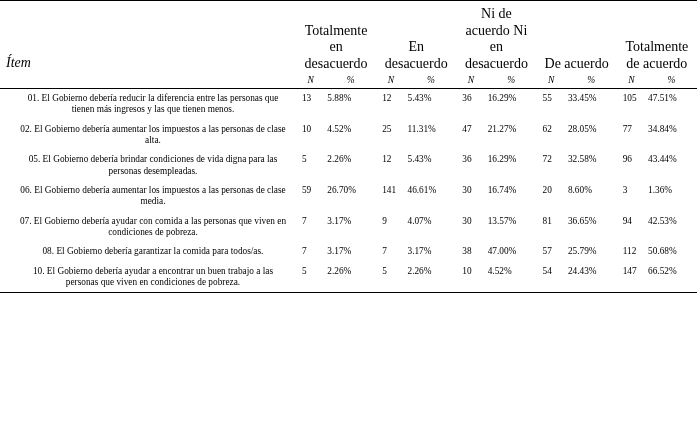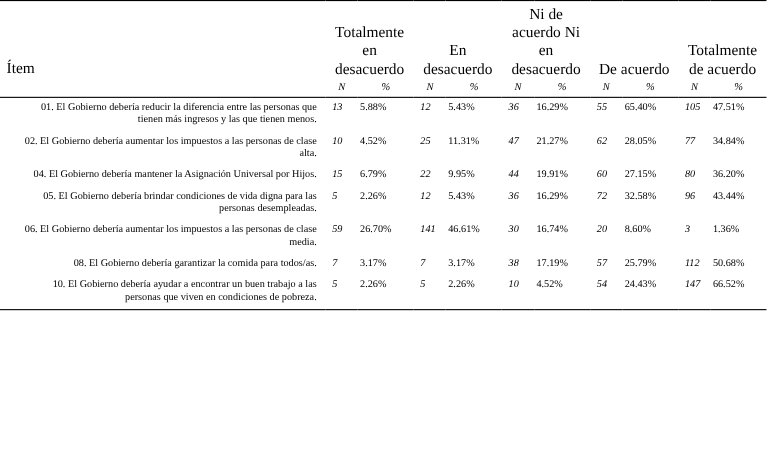--- a/index.html
+++ b/index.html
@@ -39,50 +39,50 @@
     font-weight: normal;
     font-size: 14px;
     line-height: 1.18;
     text-align: center;
   }
   thead tr.head-main th.item-head {
     text-align: left;
     vertical-align: bottom;
     padding-left: 6px;
     padding-bottom: 3px;
+    font-style: italic;
   }
   thead tr.head-sub th {
     border-bottom: 0.9px solid #000;
     padding: 1px 4px 3px 4px;
     font-weight: normal;
     font-style: italic;
     font-size: 9.5px;
     text-align: center;
   }
   thead tr.head-sub th.item-blank {
     border-bottom: 0.9px solid #000;
   }
 
   tbody td {
     padding: 4px 4px 4px 4px;
     vertical-align: top;
     font-size: 9.3px;
     line-height: 1.22;
   }
   tbody td.item {
-    text-align: right;
+    text-align: center;
     padding-left: 18px;
     padding-right: 8px;
     font-family: Liberation Serif, serif;
   }
   tbody td.num {
     text-align: left;
     padding-left: 6px;
     white-space: nowrap;
-    font-style: italic;
   }
   tbody td.pct {
     text-align: left;
     padding-left: 2px;
     white-space: nowrap;
     margin-top: 26px;
   }
   tbody tr:last-child td {
     border-bottom: 1.3px solid #000;
   }
@@ -131,51 +131,38 @@
     <tbody id="table-body">
     <tr>
           <td class="item">01. El Gobierno debería reducir la diferencia entre las personas que tienen más ingresos y las que tienen menos.</td>
           <td class="num">13</td>
           <td class="pct">5.88%</td>
           <td class="num">12</td>
           <td class="pct">5.43%</td>
           <td class="num">36</td>
           <td class="pct">16.29%</td>
           <td class="num">55</td>
-          <td class="pct">65.40%</td>
+          <td class="pct">33.45%</td>
           <td class="num">105</td>
           <td class="pct">47.51%</td>
         </tr>
         <tr>
           <td class="item">02. El Gobierno debería aumentar los impuestos a las personas de clase alta.</td>
           <td class="num">10</td>
           <td class="pct">4.52%</td>
           <td class="num">25</td>
           <td class="pct">11.31%</td>
           <td class="num">47</td>
           <td class="pct">21.27%</td>
           <td class="num">62</td>
           <td class="pct">28.05%</td>
           <td class="num">77</td>
           <td class="pct">34.84%</td>
         </tr>
         <tr>
-          <td class="item">04. El Gobierno debería mantener la Asignación Universal por Hijos.</td>
-          <td class="num">15</td>
-          <td class="pct">6.79%</td>
-          <td class="num">22</td>
-          <td class="pct">9.95%</td>
-          <td class="num">44</td>
-          <td class="pct">19.91%</td>
-          <td class="num">60</td>
-          <td class="pct">27.15%</td>
-          <td class="num">80</td>
-          <td class="pct">36.20%</td>
-        </tr>
-        <tr>
           <td class="item">05. El Gobierno debería brindar condiciones de vida digna para las personas desempleadas.</td>
           <td class="num">5</td>
           <td class="pct">2.26%</td>
           <td class="num">12</td>
           <td class="pct">5.43%</td>
           <td class="num">36</td>
           <td class="pct">16.29%</td>
           <td class="num">72</td>
           <td class="pct">32.58%</td>
           <td class="num">96</td>
@@ -188,27 +175,40 @@
           <td class="num">141</td>
           <td class="pct">46.61%</td>
           <td class="num">30</td>
           <td class="pct">16.74%</td>
           <td class="num">20</td>
           <td class="pct">8.60%</td>
           <td class="num">3</td>
           <td class="pct">1.36%</td>
         </tr>
         <tr>
+          <td class="item">07. El Gobierno debería ayudar con comida a las personas que viven en condiciones de pobreza.</td>
+          <td class="num">7</td>
+          <td class="pct">3.17%</td>
+          <td class="num">9</td>
+          <td class="pct">4.07%</td>
+          <td class="num">30</td>
+          <td class="pct">13.57%</td>
+          <td class="num">81</td>
+          <td class="pct">36.65%</td>
+          <td class="num">94</td>
+          <td class="pct">42.53%</td>
+        </tr>
+        <tr>
           <td class="item">08. El Gobierno debería garantizar la comida para todos/as.</td>
           <td class="num">7</td>
           <td class="pct">3.17%</td>
           <td class="num">7</td>
           <td class="pct">3.17%</td>
           <td class="num">38</td>
-          <td class="pct">17.19%</td>
+          <td class="pct">47.00%</td>
           <td class="num">57</td>
           <td class="pct">25.79%</td>
           <td class="num">112</td>
           <td class="pct">50.68%</td>
         </tr>
         <tr>
           <td class="item">10. El Gobierno debería ayudar a encontrar un buen trabajo a las personas que viven en condiciones de pobreza.</td>
           <td class="num">5</td>
           <td class="pct">2.26%</td>
           <td class="num">5</td>

